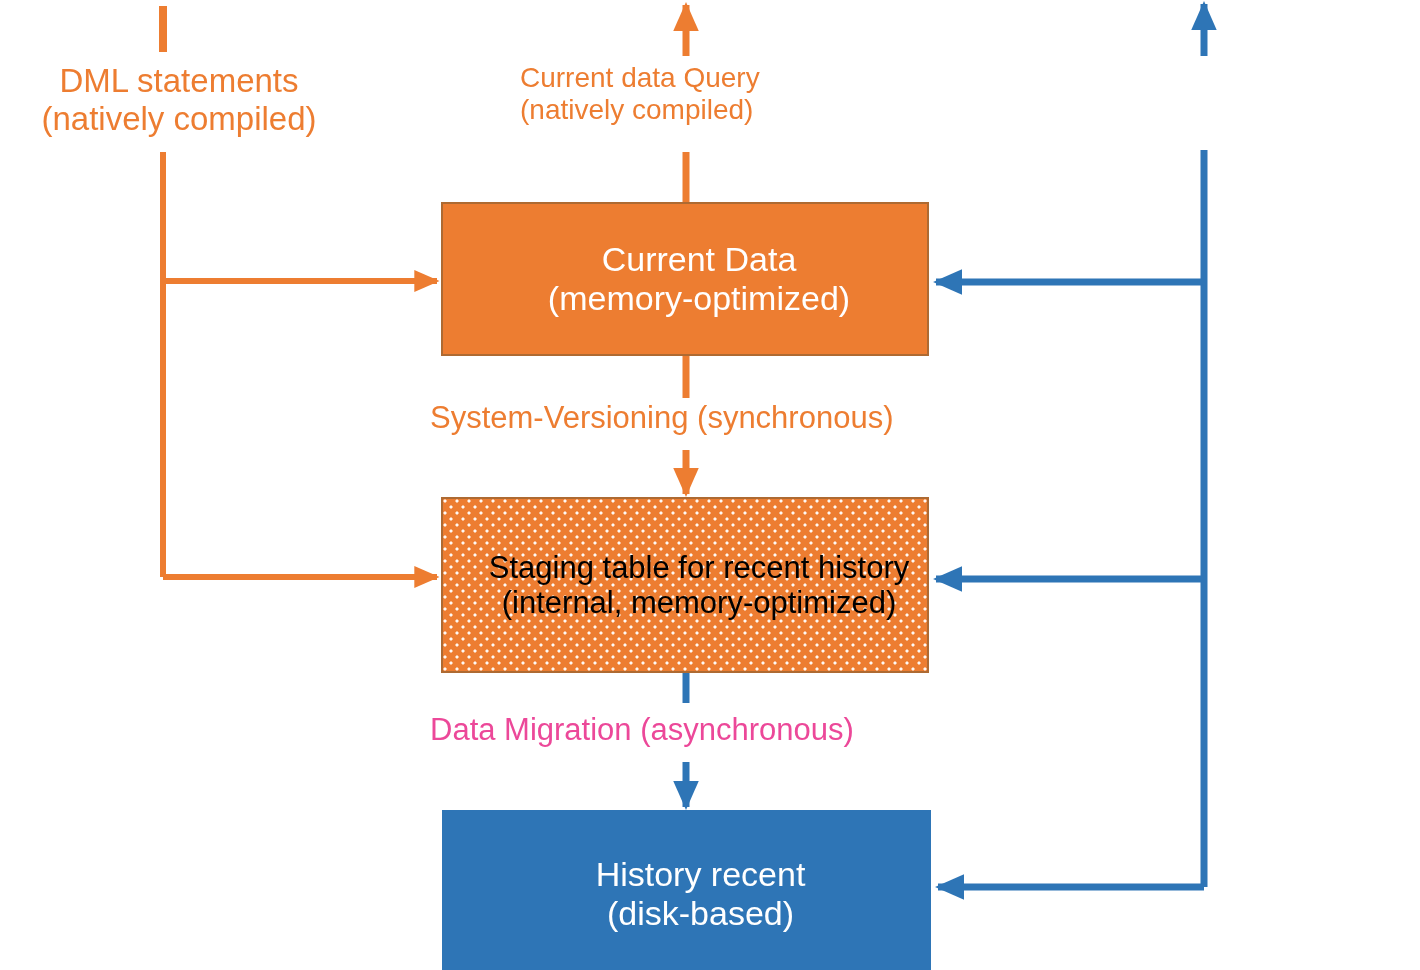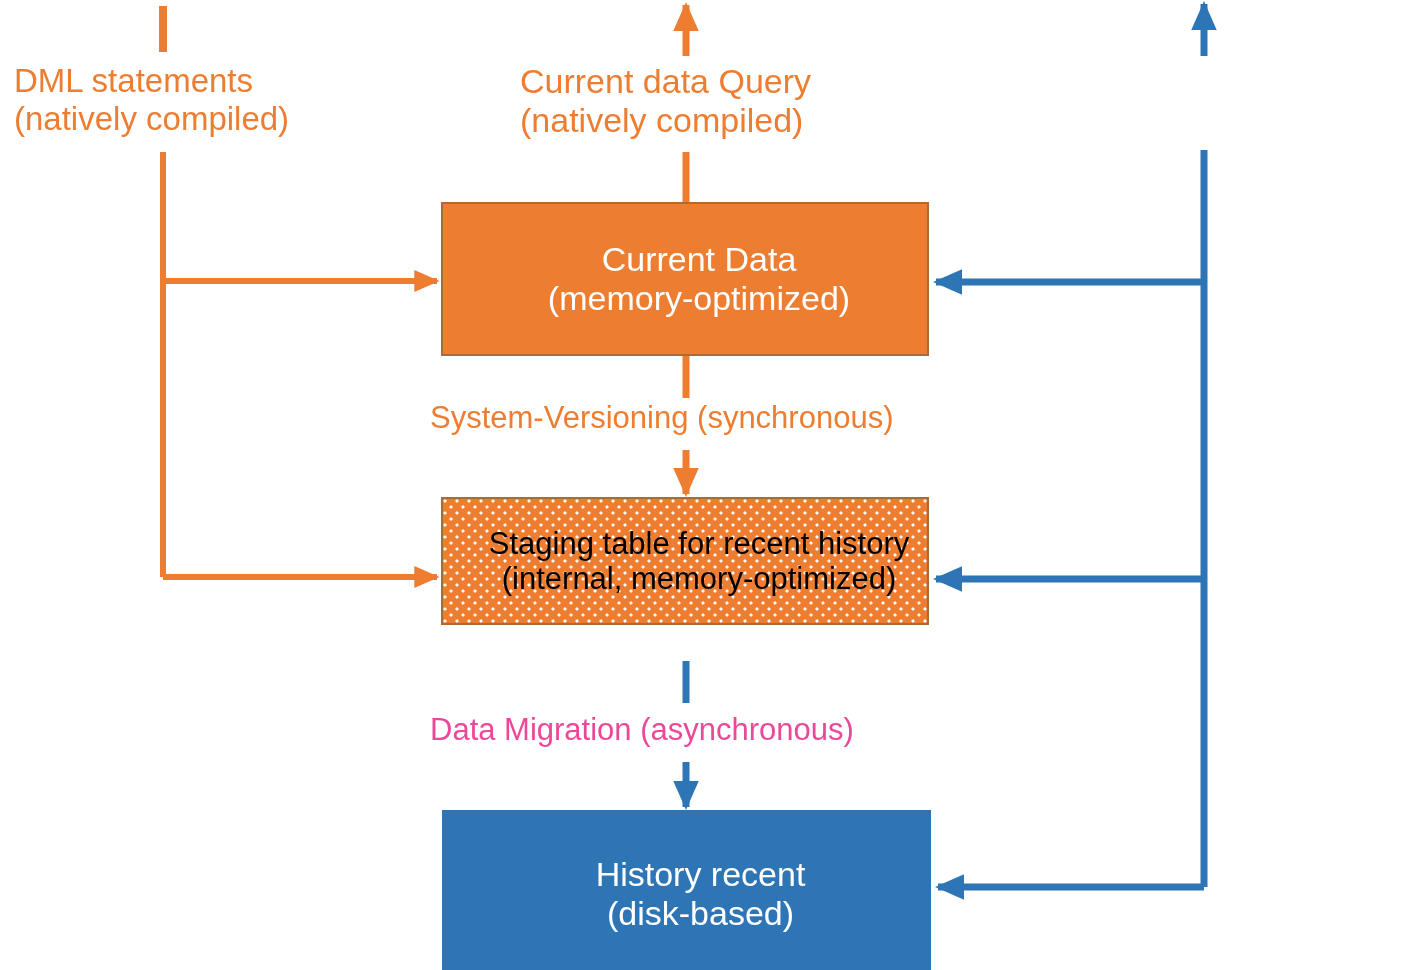--- a/index.html
+++ b/index.html
@@ -48,21 +48,21 @@
     height: 154px;
     background: #ED7D31;
     border: 2px solid #AE6A32;
     color: #ffffff;
     font-size: 34px;
   }
   #node-staging-table {
     left: 441px;
     top: 497px;
     width: 488px;
-    height: 128px;
+    height: 176px;
     background: #ED7D31;
     border: 2px solid #AE6A32;
     color: #000000;
     font-size: 31px;
     background-image:
       radial-gradient(circle at 2px 2px, rgba(255,255,255,0.95) 1.45px, rgba(255,255,255,0) 1.7px),
       radial-gradient(circle at 8px 8px, rgba(255,255,255,0.95) 1.45px, rgba(255,255,255,0) 1.7px);
     background-size: 12px 12px, 12px 12px;
     background-position: 0 0, 0 0;
   }
@@ -79,31 +79,31 @@
   .edge-label {
     position: absolute;
     white-space: pre-line;
     text-align: left;
     line-height: 1.16;
   }
   #label-dml {
     left: 14px;
     top: 62px;
     width: 330px;
-    text-align: left;
+    text-align: center;
     color: #ED7D31;
     font-size: 33px;
   }
   #label-current-query {
     left: 520px;
     top: 62px;
     width: 340px;
     text-align: left;
     color: #ED7D31;
-    font-size: 34px;
+    font-size: 28px;
   }
   #label-temporal-query {
     left: 1000px;
     top: 64px;
     width: 420px;
     text-align: left;
     color: #2E75B6;
     font-size: 33px;
   }
   #label-system-versioning {

